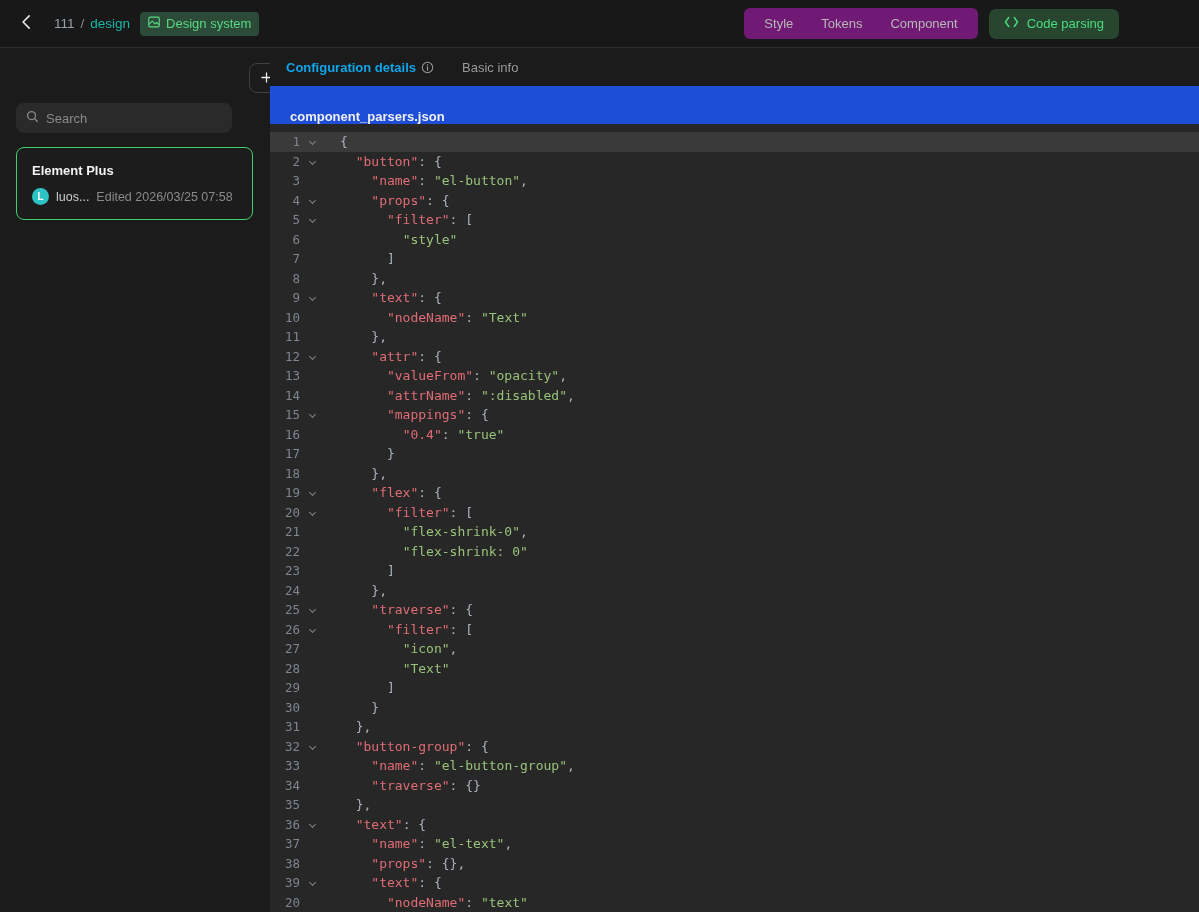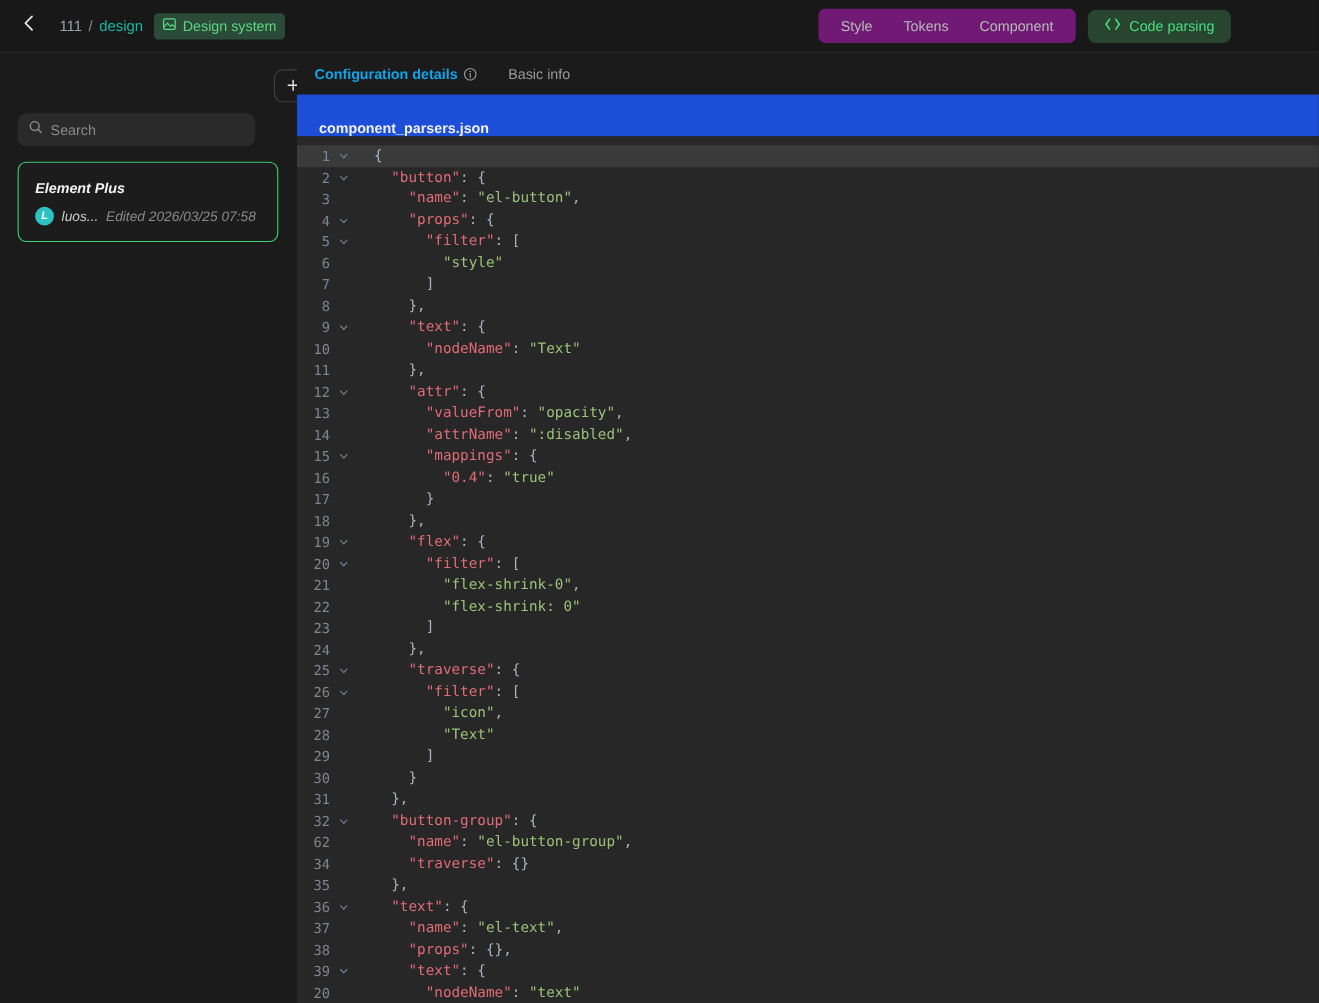--- a/index.html
+++ b/index.html
@@ -30,21 +30,21 @@
   .sidebar { width:270px; flex:none; background:#1b1b1b; padding:15px 17px 0 16px; }
   .sidebar-top { display:flex; gap:17px; margin-bottom:14px; }
   .search-box { flex:1; height:30px; background:#2a2a2a; border-radius:8px; display:flex;
                 align-items:center; padding:0 10px; gap:7px;margin-top:40px; }
   .search-box input { flex:1; min-width:0; background:transparent; border:none; outline:none;
                       color:#dddddd; font-size:13px; font-family:"Liberation Sans", sans-serif; }
   .search-box input::placeholder { color:#8a8a8a; }
   .new-btn { width:67px; height:30px; flex:none; background:transparent; border:1px solid #3f3f3f;
              border-radius:8px; color:#ececec; font-size:13px; display:flex; align-items:center;
              justify-content:center; gap:6px; cursor:pointer; font-family:"Liberation Sans", sans-serif; }
-  .card { border:1px solid #3ecf6e; border-radius:8px; padding:15px 15px 14px; cursor:pointer; background:#1c1c1c;font-style:italic; }
+  .card { border:1px solid #3ecf6e; border-radius:8px; padding:15px 15px 14px; cursor:pointer; background:#1c1c1c; }
   .card-title { color:#f2f2f2; font-weight:700; font-size:13px; margin-bottom:10px; }
   .card-meta { display:flex; align-items:center; gap:7px; }
   .avatar { width:17px; height:17px; flex:none; border-radius:50%; background:#2bc3c3; color:#ffffff;
             font-size:10px; font-weight:700; display:flex; align-items:center; justify-content:center; }
   .owner { color:#cfcfcf; font-size:12.5px; }
   .edited { color:#8a8a8a; font-size:12.5px; }
 
   
   .main { flex:1; min-width:0; display:flex; flex-direction:column; background:#272727; }
   .tabbar { height:38px; flex:none; background:#1b1b1b; display:flex; align-items:center;
@@ -192,21 +192,21 @@
           <div class="line"><span class="num">23</span><span class="fold"></span><span class="code">      <span class="tok-p">]</span></span></div>
           <div class="line"><span class="num">24</span><span class="fold"></span><span class="code">    <span class="tok-p">},</span></span></div>
           <div class="line"><span class="num">25</span><span class="fold"><i class="chev"></i></span><span class="code">    <span class="tok-k">"traverse"</span><span class="tok-p">: {</span></span></div>
           <div class="line"><span class="num">26</span><span class="fold"><i class="chev"></i></span><span class="code">      <span class="tok-k">"filter"</span><span class="tok-p">: [</span></span></div>
           <div class="line"><span class="num">27</span><span class="fold"></span><span class="code">        <span class="tok-s">"icon"</span><span class="tok-p">,</span></span></div>
           <div class="line"><span class="num">28</span><span class="fold"></span><span class="code">        <span class="tok-s">"Text"</span></span></div>
           <div class="line"><span class="num">29</span><span class="fold"></span><span class="code">      <span class="tok-p">]</span></span></div>
           <div class="line"><span class="num">30</span><span class="fold"></span><span class="code">    <span class="tok-p">}</span></span></div>
           <div class="line"><span class="num">31</span><span class="fold"></span><span class="code">  <span class="tok-p">},</span></span></div>
           <div class="line"><span class="num">32</span><span class="fold"><i class="chev"></i></span><span class="code">  <span class="tok-k">"button-group"</span><span class="tok-p">: {</span></span></div>
-          <div class="line"><span class="num">62</span><span class="fold"></span><span class="code">    <span class="tok-k">"name"</span><span class="tok-p">: </span><span class="tok-s">"el-button-group"</span><span class="tok-p">,</span></span></div>
+          <div class="line"><span class="num">33</span><span class="fold"></span><span class="code">    <span class="tok-k">"name"</span><span class="tok-p">: </span><span class="tok-s">"el-button-group"</span><span class="tok-p">,</span></span></div>
           <div class="line"><span class="num">34</span><span class="fold"></span><span class="code">    <span class="tok-k">"traverse"</span><span class="tok-p">: {}</span></span></div>
           <div class="line"><span class="num">35</span><span class="fold"></span><span class="code">  <span class="tok-p">},</span></span></div>
           <div class="line"><span class="num">36</span><span class="fold"><i class="chev"></i></span><span class="code">  <span class="tok-k">"text"</span><span class="tok-p">: {</span></span></div>
           <div class="line"><span class="num">37</span><span class="fold"></span><span class="code">    <span class="tok-k">"name"</span><span class="tok-p">: </span><span class="tok-s">"el-text"</span><span class="tok-p">,</span></span></div>
           <div class="line"><span class="num">38</span><span class="fold"></span><span class="code">    <span class="tok-k">"props"</span><span class="tok-p">: {},</span></span></div>
           <div class="line"><span class="num">39</span><span class="fold"><i class="chev"></i></span><span class="code">    <span class="tok-k">"text"</span><span class="tok-p">: {</span></span></div>
           <div class="line"><span class="num">20</span><span class="fold"></span><span class="code">      <span class="tok-k">"nodeName"</span><span class="tok-p">: </span><span class="tok-s">"text"</span></span></div>
         </div>
     </main>
 

